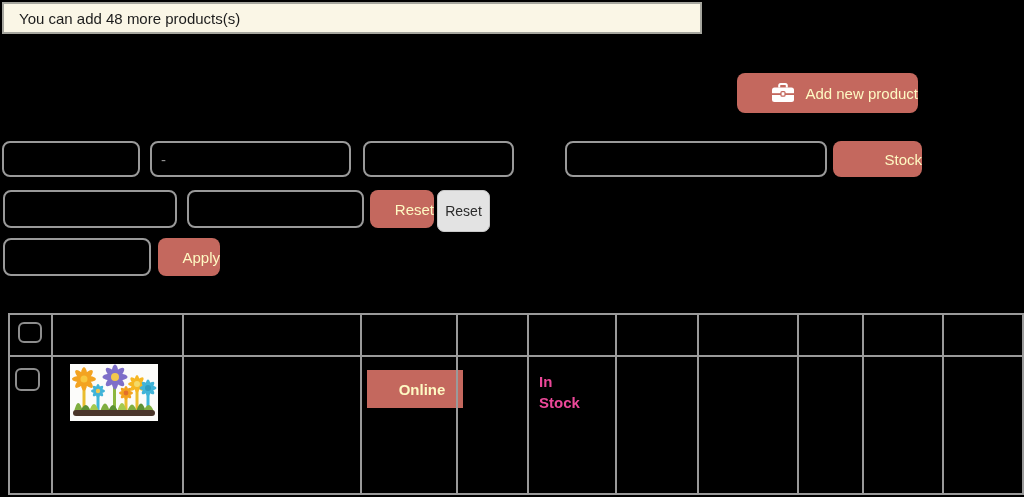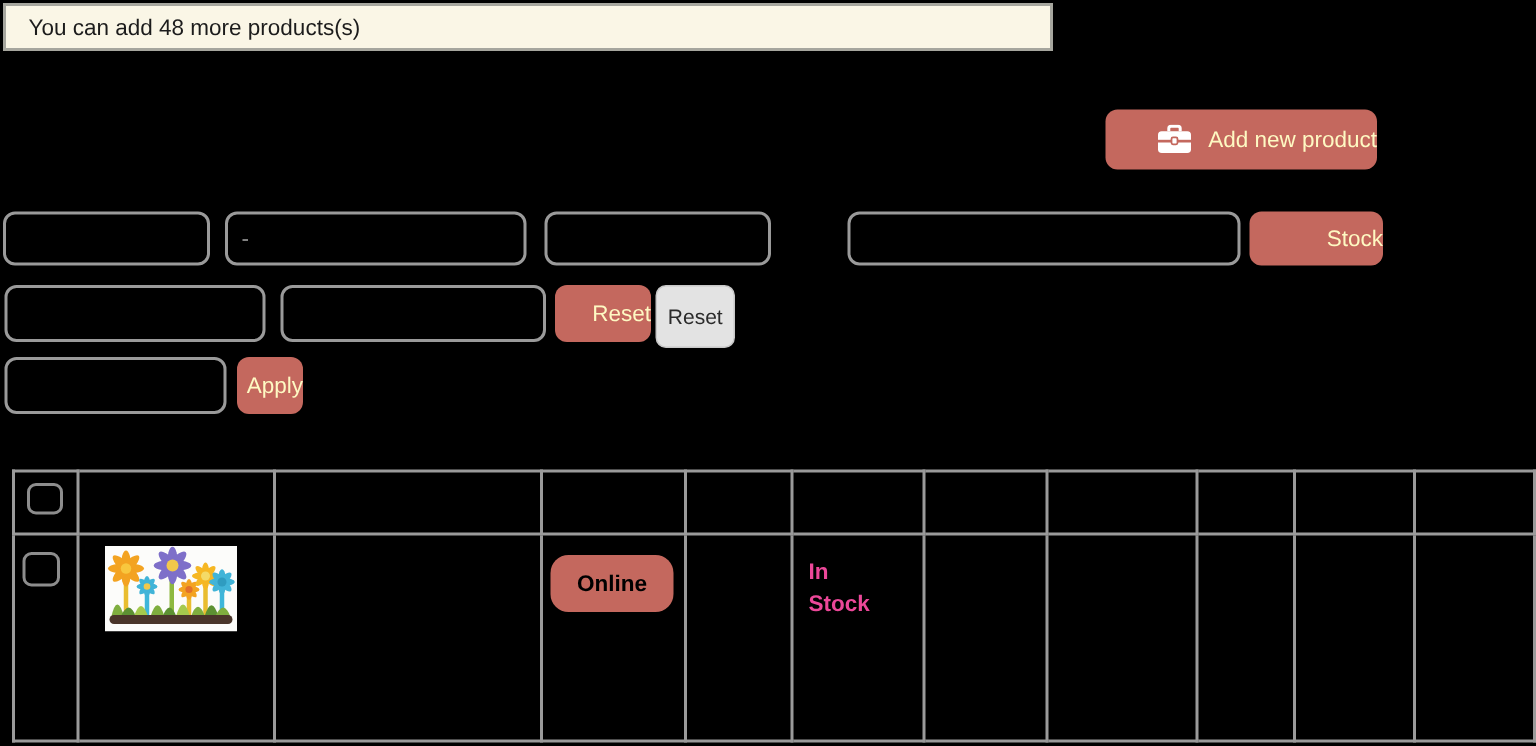--- a/index.html
+++ b/index.html
@@ -31,21 +31,21 @@
     border-radius:8px;
     font-size:15px;
     font-family:"Liberation Sans", sans-serif;
     display:flex; align-items:center; justify-content:flex-end;
     cursor:pointer;
     padding:0;
   }
   .btn-add   { left:737px; top:73px;  width:181px; height:40px; gap:10px; }
   .btn-search{ left:833px; top:141px; width:89px;  height:36px; }
   .btn-filter{ left:370px; top:190px; width:64px;  height:38px; }
-  .btn-apply { left:158px; top:238px; width:44px;  height:38px; }
+  .btn-apply { left:158px; top:238px; width:62px;  height:38px; }
   .btn-reset {
     left:437px; top:190px; width:53px; height:42px;
     background:#e3e3e3; color:#2b2b2b;
     border:1px solid #c8c8c8; border-radius:7px;
     font-size:14px;
     font-family:"Liberation Sans", sans-serif;
     display:flex; align-items:center; justify-content:center;
     cursor:pointer;
   }
 
@@ -96,24 +96,25 @@
   }
   .cbx-hdr { width:20px; height:17px; margin:7px 0 0 8px; }
   .cbx-row { width:21px; height:19px; margin:11px 0 0 5px; }
 
   .thumb { margin:7px 0 0 17px; display:block; }
 
   .badge-online {
     margin:13px 0 0 5px;
     width:82px; height:38px;
     background:#c4685e;
-    border-radius:12px;
-    color:#000000; font-weight:bold; font-size:15px;
+    border-radius:0;
+    color:#fef9c3; font-weight:bold; font-size:15px;
     display:flex; align-items:center; justify-content:center;
     cursor:pointer;
+    padding-left:14px;
   }
   .stock-label {
     margin:14px 0 0 10px;
     width:58px;
     color:#ec4899;
     font-weight:bold; font-size:15px; line-height:21px;
   }
 </style>
 </head>
 <body>

